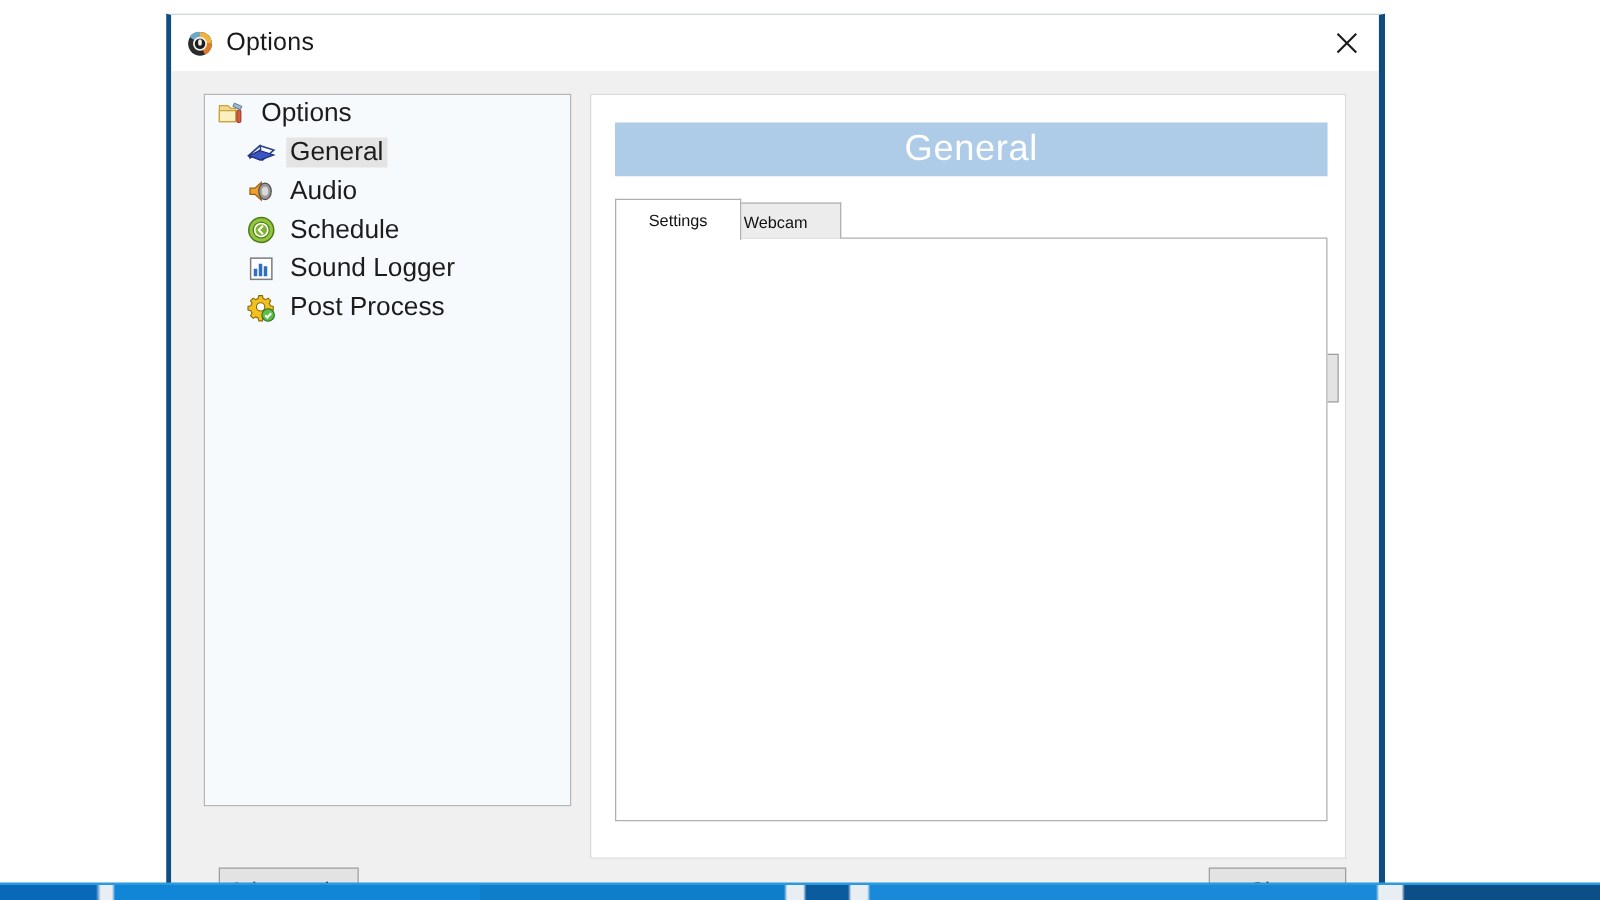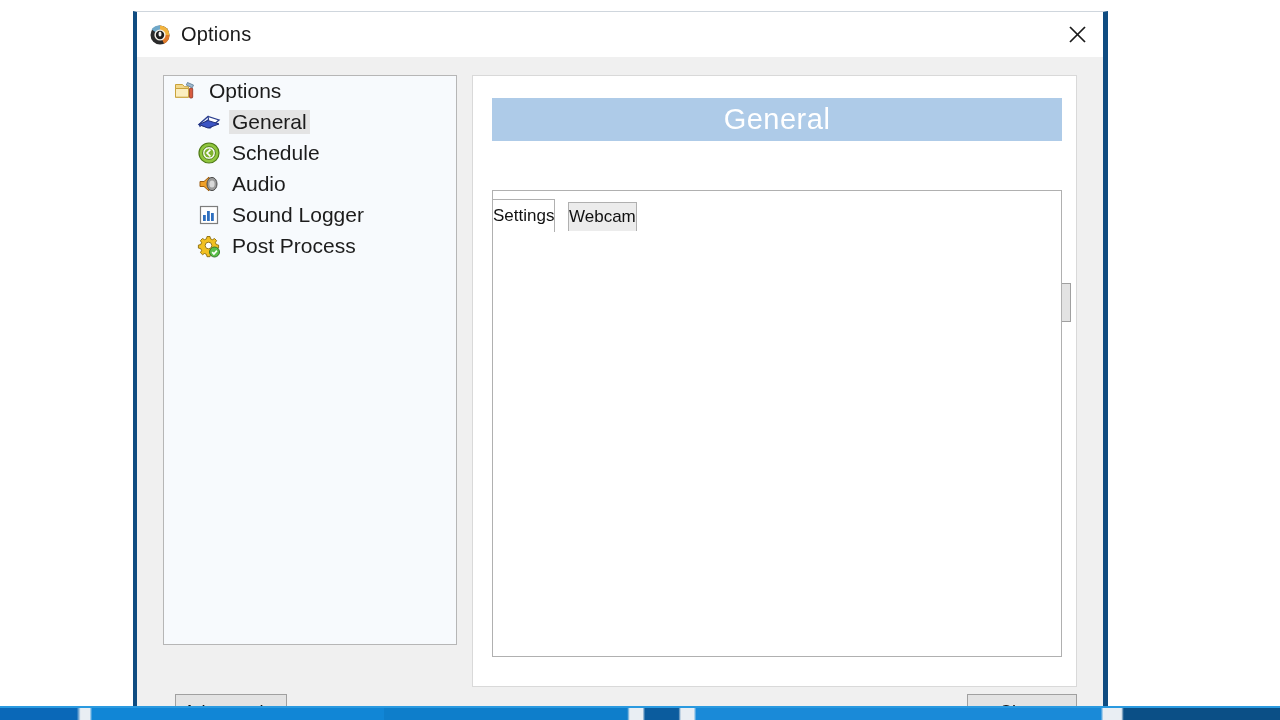--- a/index.html
+++ b/index.html
@@ -179,29 +179,28 @@
     left: 19px;
     top: 83px;
     width: 570px;
     height: 32px;
   }
   .tab {
     position: absolute;
     top: 3px;
     height: 29px;
     box-sizing: border-box;
-    font-size: 17px;
+    font-size: 13px;
     color: #111;
     display: flex;
     align-items: center;
     justify-content: center;
-    padding: 0 0;
+    padding: 0 26px;
     border: 1px solid #b0b0b0;
     border-bottom: none;
-    margin-top: 40px;
   }
   .tab.active {
     top: 0;
     height: 33px;
     background: #ffffff;
     border-color: #b0b0b0;
     z-index: 3;
   }
   .tab.inactive {
     background: #ececec;
@@ -441,38 +440,38 @@
               <path d="M2 14.5l9-8 .6 3-8.6 7z" fill="#e6ecff" stroke="#2b3f8f" stroke-width="1.1"></path>
               <path d="M2 14.5l9 3.5 11-4-11-3.5z" fill="#3b54c4" stroke="#23307a" stroke-width="1"></path>
             </svg>
           </span>
           <span class="tree-label">General</span>
         </div>
 
         <div class="tree-child">
           <span class="tree-ico">
             <svg width="24" height="24" viewBox="0 0 24 24">
+              <path d="M3 9.5h4l5-4.5v14l-5-4.5h-4z" fill="#f0a028" stroke="#9b5d12" stroke-width="1"></path>
+              <ellipse cx="15" cy="12" rx="5" ry="6.6" fill="#9a9a9a" stroke="#4d4d4d" stroke-width="1"></ellipse>
+              <ellipse cx="15" cy="12" rx="2.6" ry="3.6" fill="#d9d9d9"></ellipse>
+            </svg>
+          </span>
+          <span class="tree-label">Audio</span>
+        </div>
+
+        <div class="tree-child">
+          <span class="tree-ico">
+            <svg width="24" height="24" viewBox="0 0 24 24">
               <circle cx="12" cy="12" r="10" fill="#8fc63d" stroke="#4f7b15" stroke-width="1.2"></circle>
               <circle cx="12" cy="12" r="6.4" fill="#ffffff" stroke="#4f7b15" stroke-width="1"></circle>
               <circle cx="12" cy="12" r="4.6" fill="#7fb32f"></circle>
               <path d="M13.4 8.6L10 12l3.4 3.4" fill="none" stroke="#ffffff" stroke-width="1.6"></path>
             </svg>
           </span>
           <span class="tree-label">Schedule</span>
-        </div>
-
-        <div class="tree-child">
-          <span class="tree-ico">
-            <svg width="24" height="24" viewBox="0 0 24 24">
-              <path d="M3 9.5h4l5-4.5v14l-5-4.5h-4z" fill="#f0a028" stroke="#9b5d12" stroke-width="1"></path>
-              <ellipse cx="15" cy="12" rx="5" ry="6.6" fill="#9a9a9a" stroke="#4d4d4d" stroke-width="1"></ellipse>
-              <ellipse cx="15" cy="12" rx="2.6" ry="3.6" fill="#d9d9d9"></ellipse>
-            </svg>
-          </span>
-          <span class="tree-label">Audio</span>
         </div>
 
 
         <div class="tree-child">
           <span class="tree-ico">
             <svg width="24" height="24" viewBox="0 0 24 24">
               <rect x="3.5" y="3.5" width="17" height="17" fill="#ffffff" stroke="#7d7d7d" stroke-width="1.2"></rect>
               <rect x="6" y="12" width="2.8" height="6" fill="#2f6fbf"></rect>
               <rect x="10" y="8" width="2.8" height="10" fill="#2f6fbf"></rect>
               <rect x="14" y="10" width="2.8" height="8" fill="#2f6fbf"></rect>

